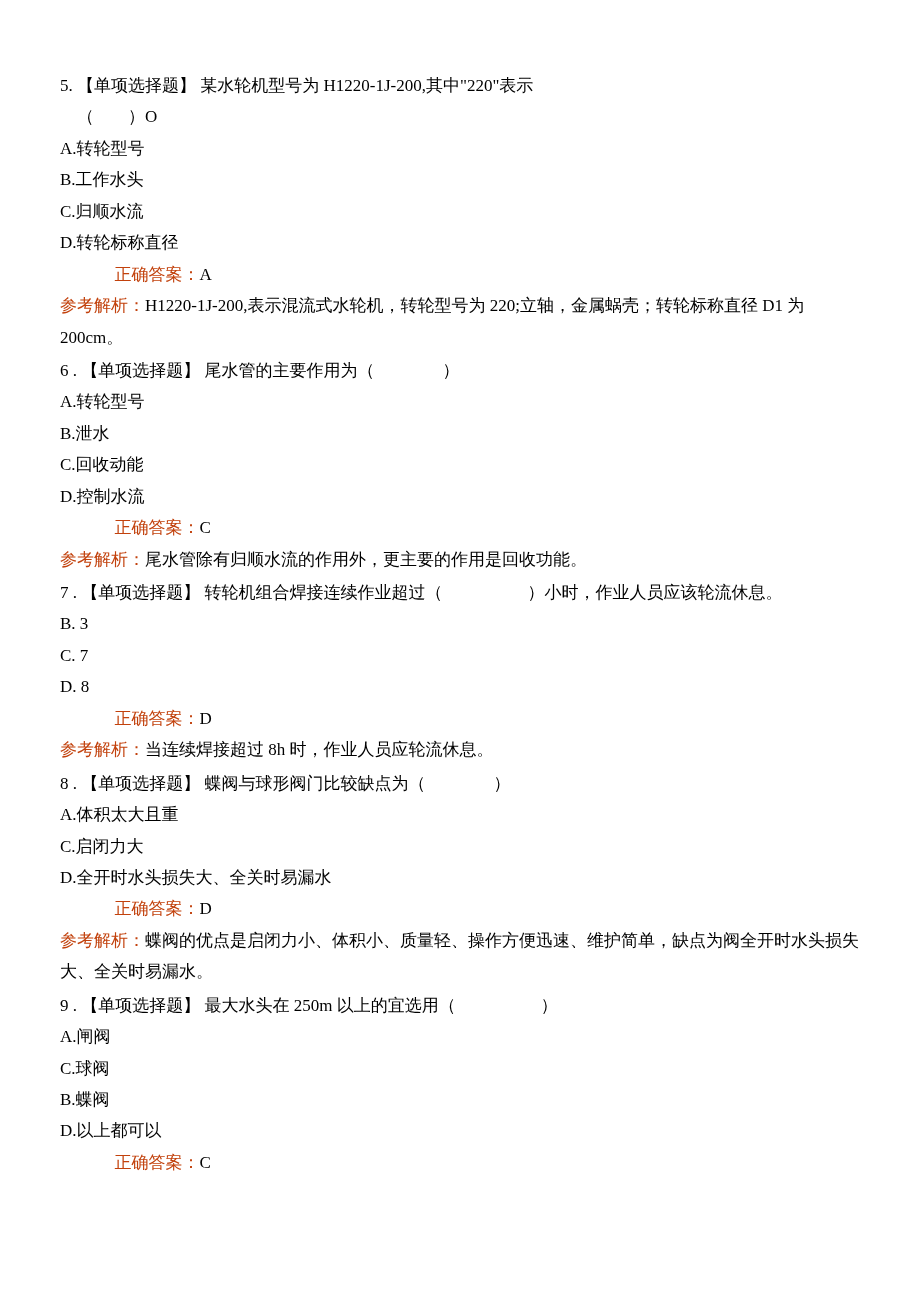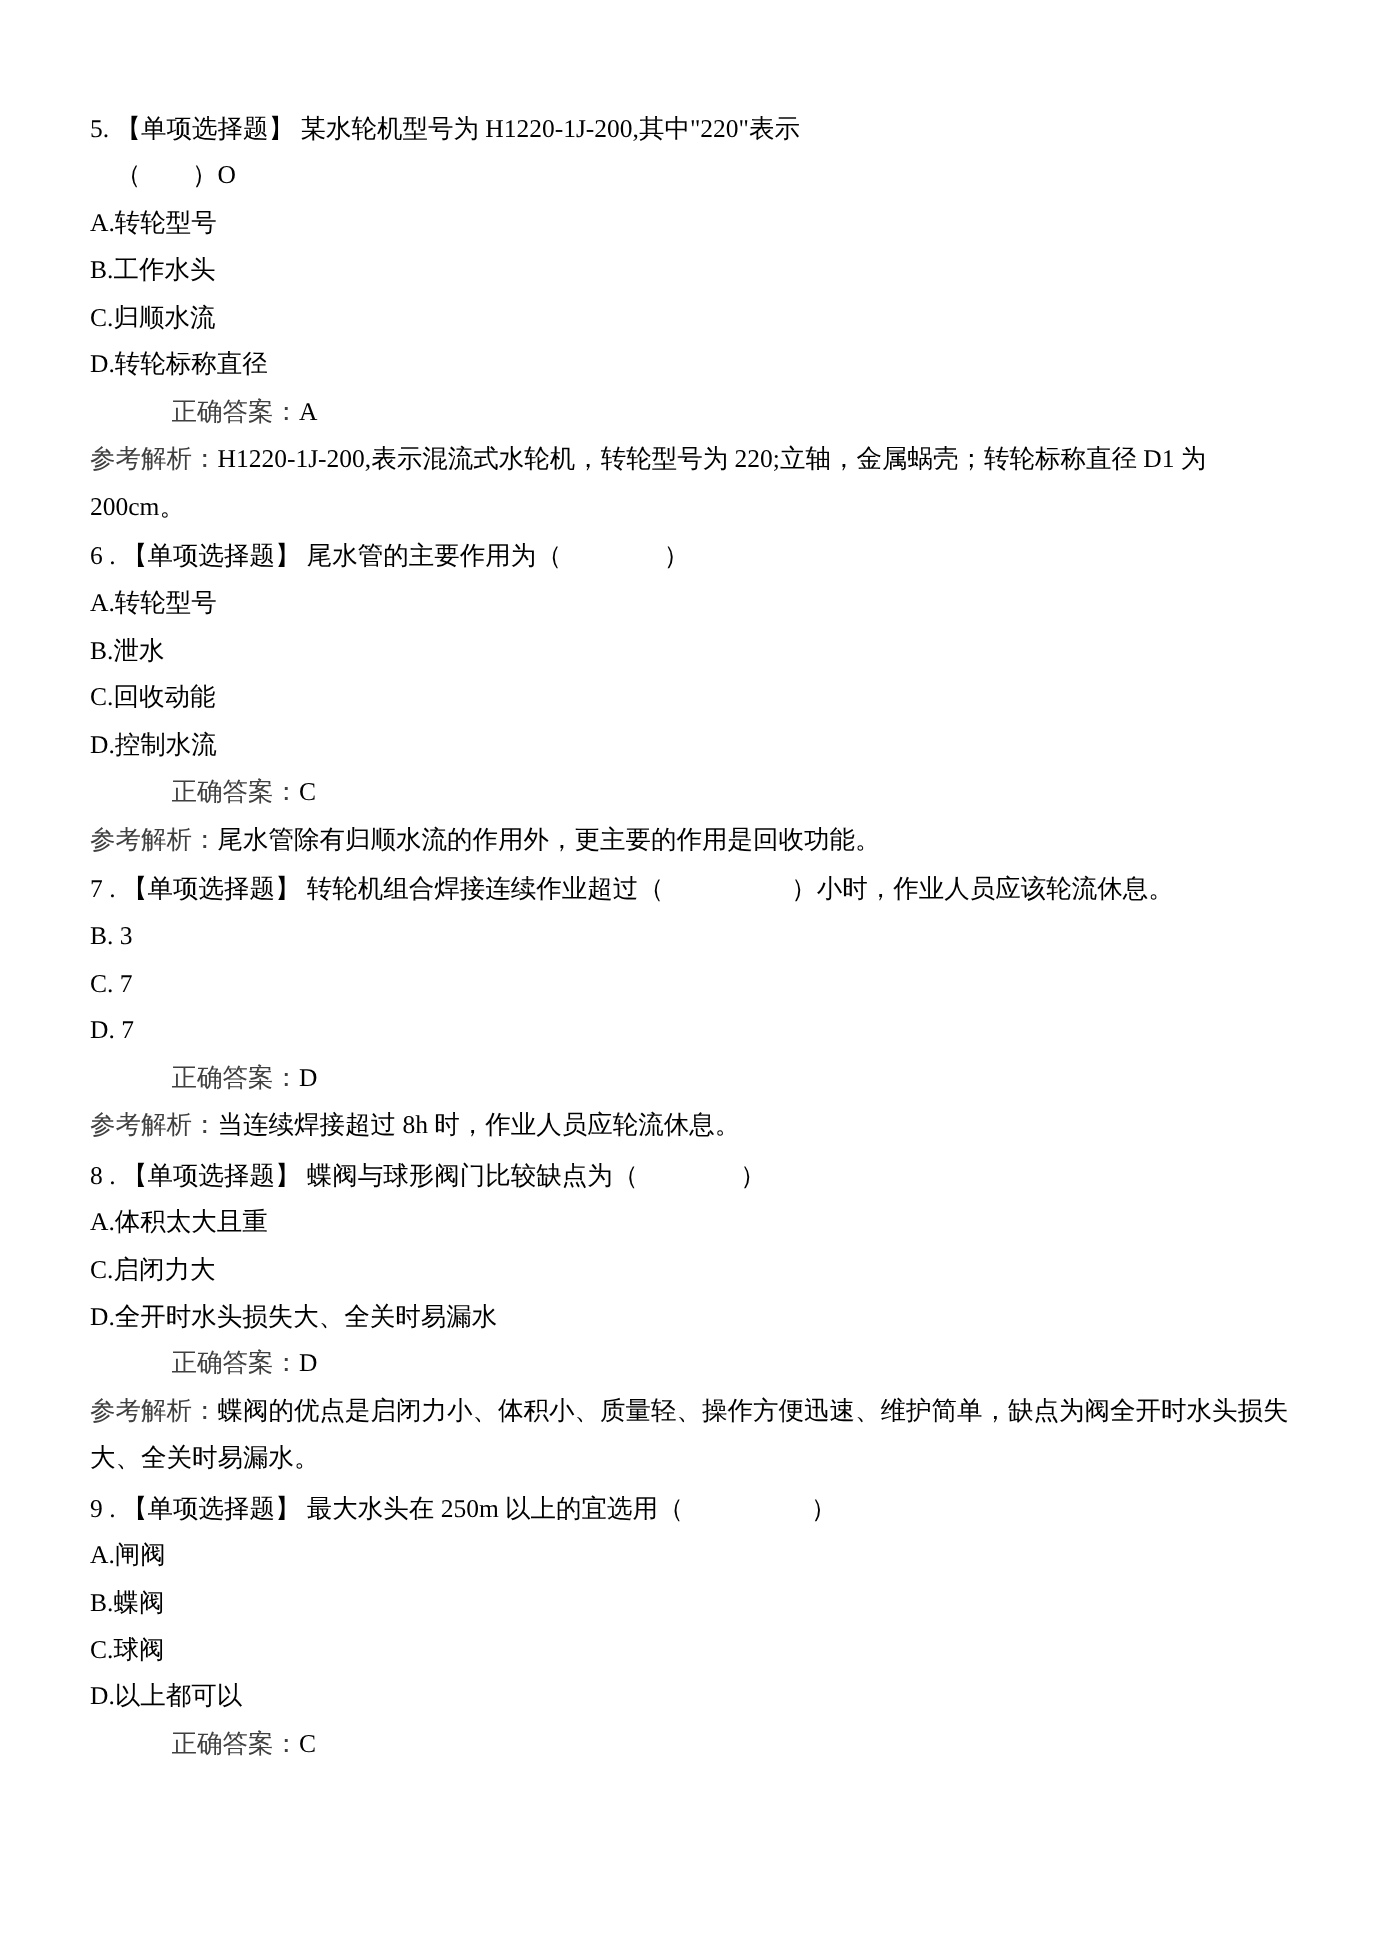--- a/index.html
+++ b/index.html
@@ -6,21 +6,21 @@
     font-family: "SimSun", "宋体", serif;
     font-size: 17px;
     line-height: 1.85;
     color: #000;
     background: #fff;
     max-width: 800px;
     margin: 0;
     padding: 70px 60px 40px 60px;
   }
   .block { margin-bottom: 2px; }
-  .red { color: #404040; }
+  .red { color: #c2410c; }
   .indent { padding-left: 3.2em; }
   .opt { margin: 0; }
 </style>
 </head>
 <body>
 
 <div class="block">
   <div>
     <span>5.</span>
     <span>【单项选择题】</span>
@@ -58,21 +58,21 @@
 </div>
 
 <div class="block">
   <div>
     <span>7 .</span>
     <span>【单项选择题】</span>
     <span>转轮机组合焊接连续作业超过（　　　　　）小时，作业人员应该轮流休息。</span>
   </div>
   <div class="opt">B.  3</div>
   <div class="opt">C.  7</div>
-  <div class="opt">D.  7</div>
+  <div class="opt">D.  8</div>
   <div class="indent">
     <span class="red">正确答案：</span><span>D</span>
   </div>
   <div>
     <span class="red">参考解析：</span><span>当连续焊接超过 8h 时，作业人员应轮流休息。</span>
   </div>
 </div>
 
 <div class="block">
   <div>
@@ -91,19 +91,19 @@
   </div>
 </div>
 
 <div class="block">
   <div>
     <span>9 .</span>
     <span>【单项选择题】</span>
     <span>最大水头在 250m 以上的宜选用（　　　　　）</span>
   </div>
   <div class="opt">A.闸阀</div>
+  <div class="opt">C.球阀</div>
   <div class="opt">B.蝶阀</div>
-  <div class="opt">C.球阀</div>
   <div class="opt">D.以上都可以</div>
   <div class="indent">
     <span class="red">正确答案：</span><span>C</span>
   </div>
 </div>
 
 </body></html>

